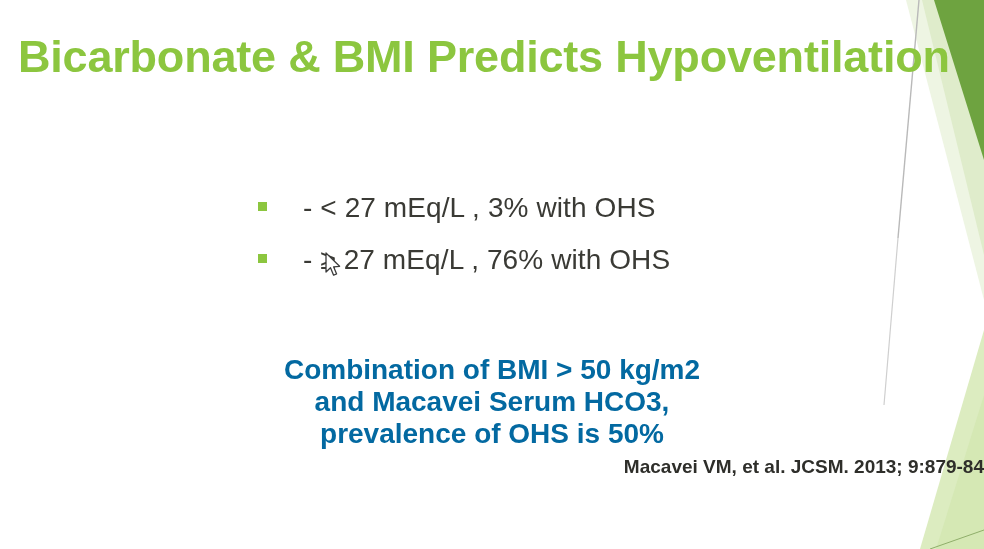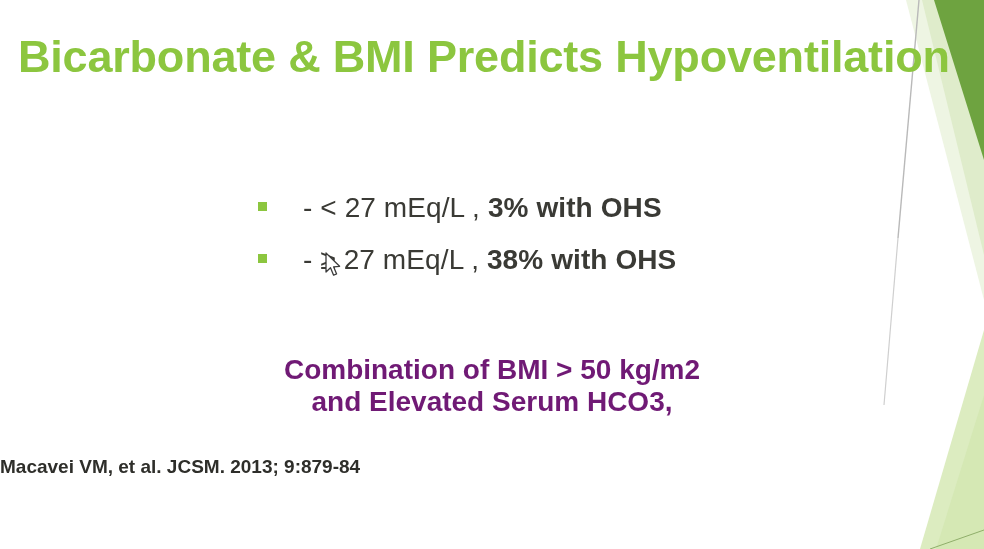--- a/index.html
+++ b/index.html
@@ -67,21 +67,21 @@
     font-size: 28px;
     color: #3a3a35;
     white-space: nowrap;
     letter-spacing: 0.1px;
   }
   .bullet-text .lead {
     font-weight: 400;
     text-align: right;
   }
   .bullet-text .strong {
-    font-weight: bold;
+    font-weight: normal;
   }
 
   
   #cursor {
     position: absolute;
     left: 325px;
     top: 252px;
     width: 18px;
     height: 26px;
   }
@@ -91,30 +91,30 @@
     position: absolute;
     left: 0px;
     top: 354px;
     width: 984px;
     text-align: center;
   }
   .red-line {
     font-family: "Liberation Sans", sans-serif;
     font-size: 28px;
     font-weight: bold;
-    color: #701a75;
+    color: #0369a1;
     line-height: 32px;
     white-space: nowrap;
   }
   #citation {
     position: absolute;
     left: 0px;
     top: 456px;
     width: 984px;
-    text-align: left;
+    text-align: right;
     font-family: "Liberation Sans", sans-serif;
     font-size: 19px;
     font-weight: bold;
     color: #2e2e2a;
     white-space: nowrap;
   }
 </style>
 </head>
 <body>
 
@@ -139,29 +139,30 @@
 
   <div id="bullets">
 
     <div class="bullet-row">
       <span class="bullet-marker"></span>
       <span class="bullet-text"><span class="lead">-  &lt; 27 mEq/L ,  </span><span class="strong">3% with OHS</span></span>
     </div>
 
     <div class="bullet-row">
       <span class="bullet-marker"></span>
-      <span class="bullet-text"><span class="lead">-  ≥ 27 mEq/L , </span><span class="strong">38% with OHS</span></span>
+      <span class="bullet-text"><span class="lead">-  ≥ 27 mEq/L , </span><span class="strong">76% with OHS</span></span>
     </div>
 
   </div>
 
   <svg id="cursor" viewBox="0 0 18 26" xmlns="http://www.w3.org/2000/svg">
     <polygon points="1,1 1,20 5.5,15.8 8.6,23.2 11.6,22 8.6,14.8 14.6,14.3" fill="#ffffff" stroke="#3b3b3b" stroke-width="1.3" stroke-linejoin="round"></polygon>
   </svg>
 
   <div id="red-block">
     <div class="red-line">Combination of BMI &gt; 50 kg/m2</div>
-    <div class="red-line">and Elevated Serum HCO3,</div>
+    <div class="red-line">and Macavei Serum HCO3,</div>
+    <div class="red-line">prevalence of OHS is 50%</div>
   </div>
 
   <div id="citation">Macavei VM, et al. JCSM. 2013; 9:879-84</div>
 
 </div>
 
 </body></html>

